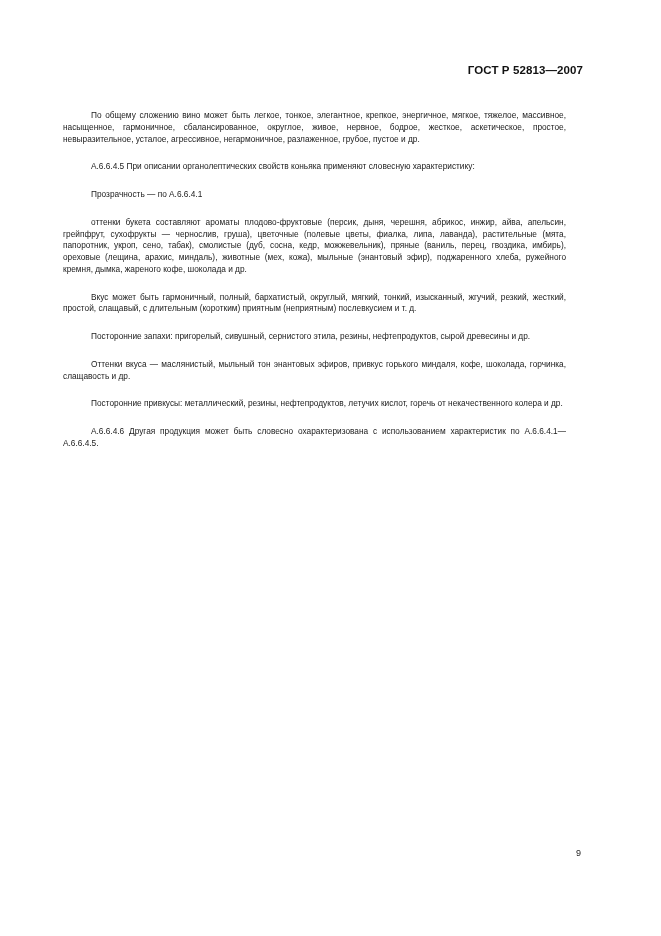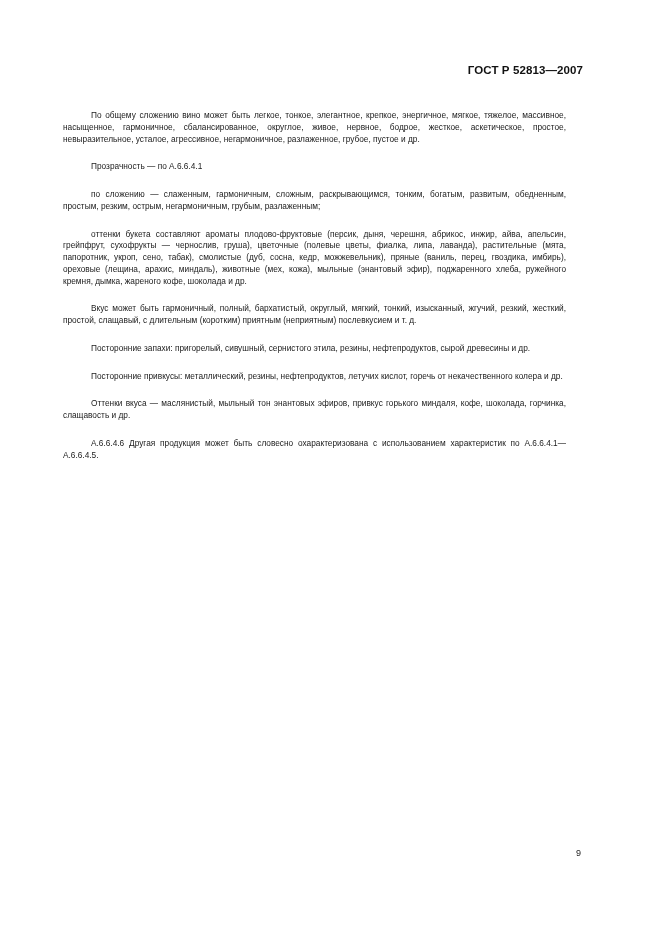--- a/index.html
+++ b/index.html
@@ -23,24 +23,24 @@
   }
 </style>
 </head>
 <body>
 
 <div class="page">
   <div class="header">ГОСТ Р 52813—2007</div>
 
   <div class="body-text">
     <p>По общему сложению вино может быть легкое, тонкое, элегантное, крепкое, энергичное, мягкое, тяжелое, массивное, насыщенное, гармоничное, сбалансированное, округлое, живое, нервное, бодрое, жесткое, аскетическое, простое, невыразительное, усталое, агрессивное, негармоничное, разлаженное, грубое, пустое и др.</p>
+    <p>А.6.6.4.5  При описании органолептических свойств коньяка применяют словесную характеристику:</p>
     <p>Прозрачность — по А.6.6.4.1</p>
-    <p>по сложению — слаженным, гармоничным, сложным, раскрывающимся, тонким, богатым, развитым, обедненным, простым, резким, острым, негармоничным, грубым, разлаженным;</p>
     <p>оттенки букета составляют ароматы плодово-фруктовые (персик, дыня, черешня, абрикос, инжир, айва, апельсин, грейпфрут, сухофрукты — чернослив, груша), цветочные (полевые цветы, фиалка, липа, лаванда), растительные (мята, папоротник, укроп, сено, табак), смолистые (дуб, сосна, кедр, можжевельник), пряные (ваниль, перец, гвоздика, имбирь), ореховые (лещина, арахис, миндаль), животные (мех, кожа), мыльные (энантовый эфир), поджаренного хлеба, ружейного кремня, дымка, жареного кофе, шоколада и др.</p>
     <p>Вкус может быть гармоничный, полный, бархатистый, округлый, мягкий, тонкий, изысканный, жгучий, резкий, жесткий, простой, слащавый, с длительным (коротким) приятным (неприятным) послевкусием и т. д.</p>
     <p>Посторонние запахи: пригорелый, сивушный, сернистого этила, резины, нефтепродуктов, сырой древесины и др.</p>
+    <p>Оттенки вкуса — маслянистый, мыльный тон энантовых эфиров, привкус горького миндаля, кофе, шоколада, горчинка, слащавость и др.</p>
     <p>Посторонние привкусы: металлический, резины, нефтепродуктов, летучих кислот, горечь от некачественного колера и др.</p>
-    <p>Оттенки вкуса — маслянистый, мыльный тон энантовых эфиров, привкус горького миндаля, кофе, шоколада, горчинка, слащавость и др.</p>
     <p>А.6.6.4.6  Другая продукция может быть словесно охарактеризована с использованием характеристик по А.6.6.4.1—А.6.6.4.5.</p>
   </div>
 
   <div class="page-number">9</div>
 </div>
 
 </body></html>

